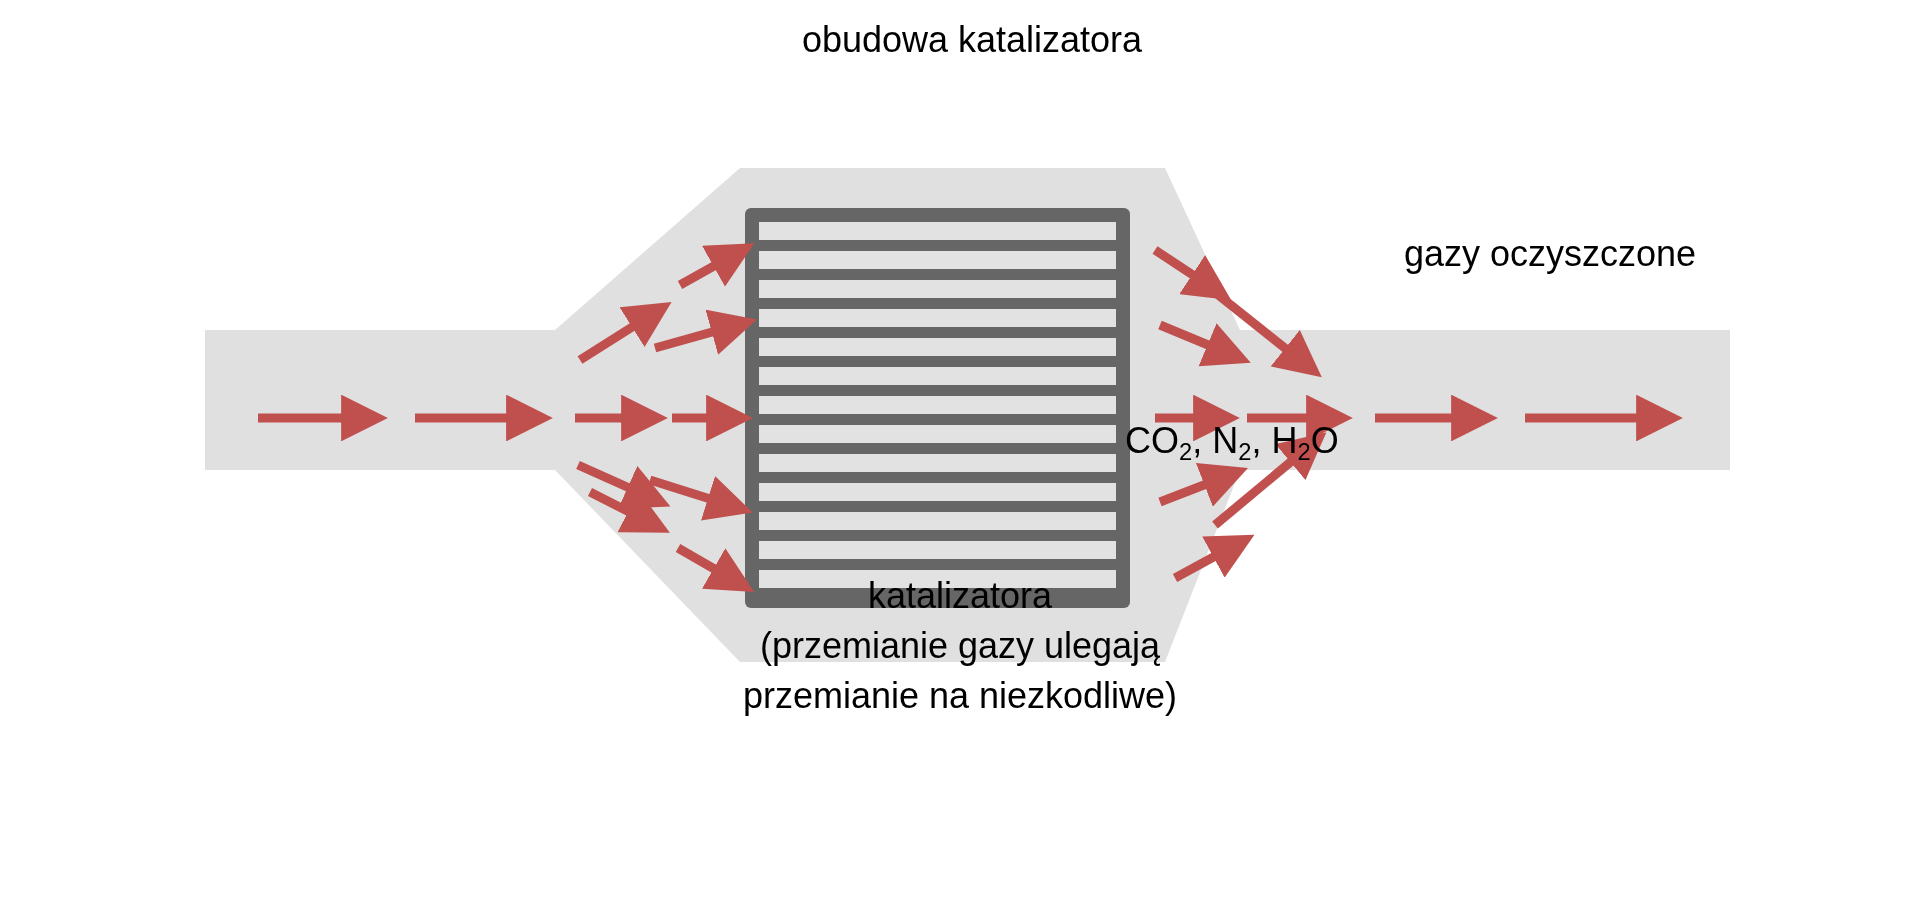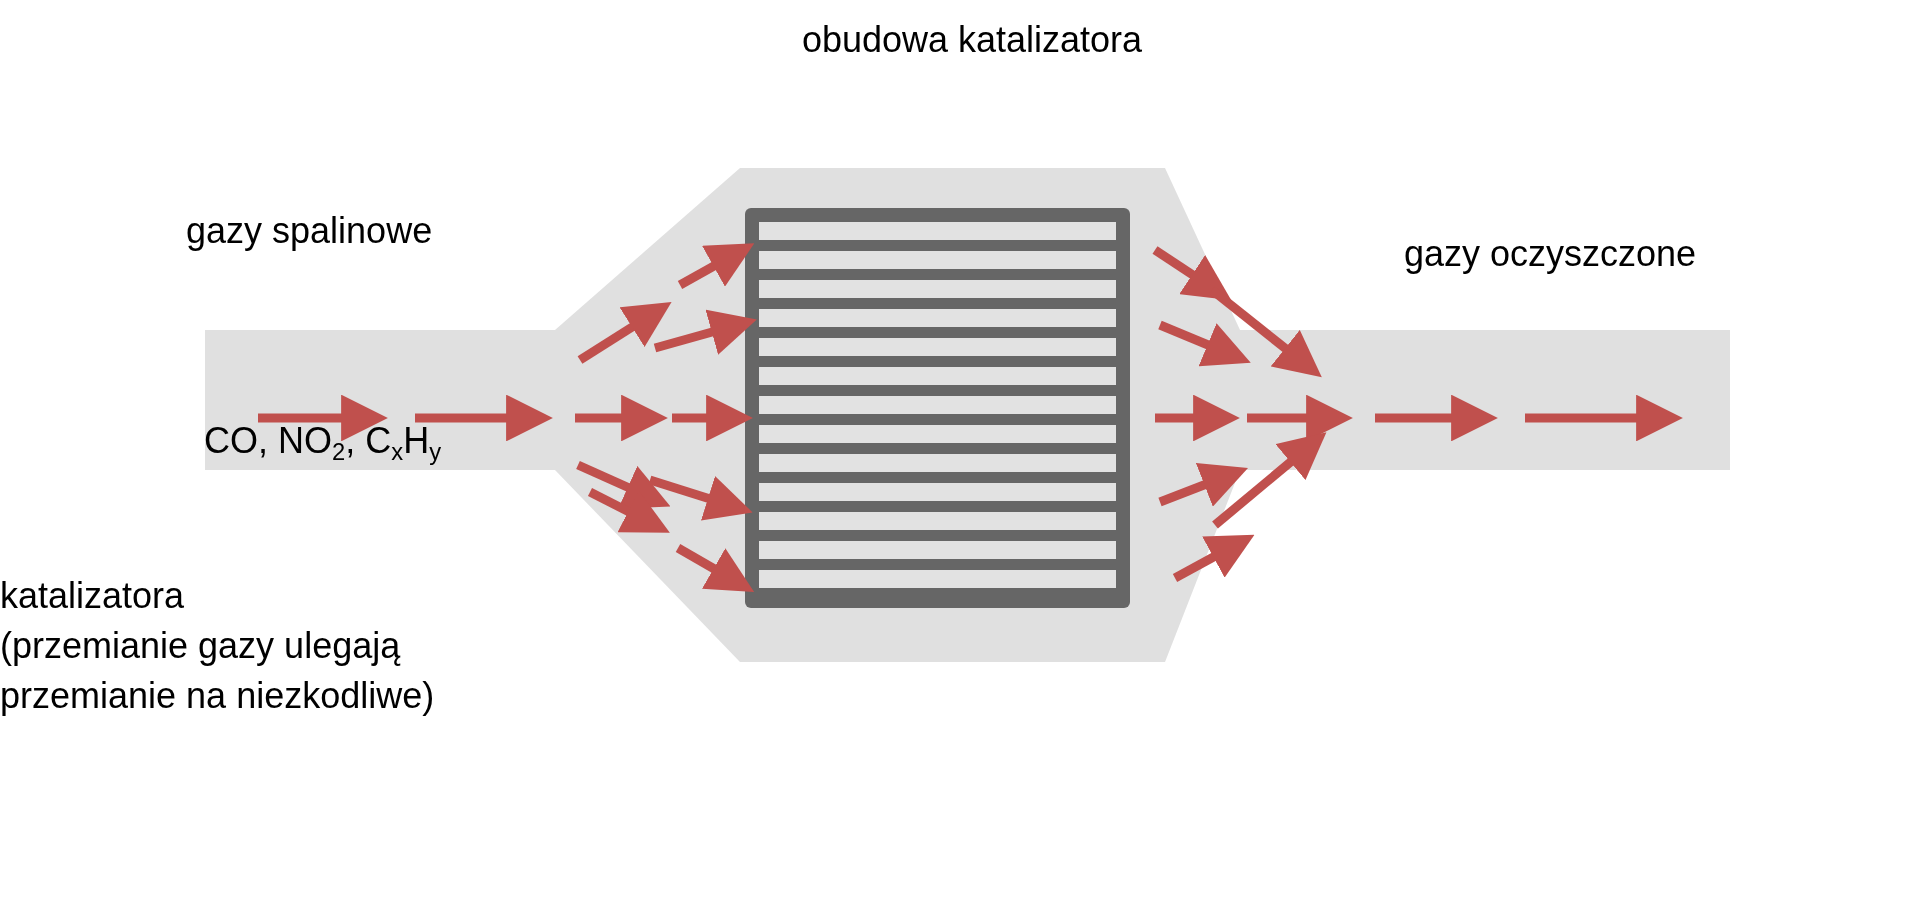--- a/index.html
+++ b/index.html
@@ -11,21 +11,21 @@
     position:relative;
   }
   #stage{position:absolute;left:0;top:0;width:1920px;height:909px;}
   #art{position:absolute;left:0;top:0;}
   .txt{position:absolute;color:#000;white-space:nowrap;}
   .t-title{font-size:36px;left:12px;top:19px;width:1920px;text-align:center;}
   .t-left-top{font-size:36px;left:186px;top:210px;}
   .t-right-top{font-size:36px;left:1404px;top:210px;margin-top:23px;}
   .t-left-form{font-size:36px;left:204px;top:420px;}
   .t-right-form{font-size:36px;left:1125px;top:420px;}
-  .caption{position:absolute;left:0;width:1920px;font-size:36px;color:#000;}
+  .caption{position:absolute;left:0;width:1920px;text-align:center;font-size:36px;color:#000;}
   .c1{top:575px;}
   .c2{top:625px;}
   .c3{top:675px;}
   sub{font-size:0.66em;vertical-align:-0.28em;}
 </style>
 </head>
 <body>
 
 <div id="stage">
 
@@ -94,24 +94,23 @@
 
       <g>
         <line x1="1375" y1="418" x2="1470" y2="418"></line>
         <line x1="1525" y1="418" x2="1655" y2="418"></line>
       </g>
     </g>
   </svg>
 
   <div class="txt t-title">obudowa katalizatora</div>
 
-  <div class="txt t-left-top">gazy spalinowe</div>
 
   <div class="txt t-right-top">gazy oczyszczone</div>
 
-  <div class="txt t-left-form">CO, NO<sub>2</sub>, C<sub>x</sub>H<sub>y</sub></div>
 
+  <div class="txt t-right-form">CO<sub>2</sub>, N<sub>2</sub>, H<sub>2</sub>O</div>
 
   <div class="caption c1">katalizatora</div>
   <div class="caption c2">(przemianie gazy ulegają</div>
   <div class="caption c3">przemianie na niezkodliwe)</div>
 
 </div>
 
 </body></html>

